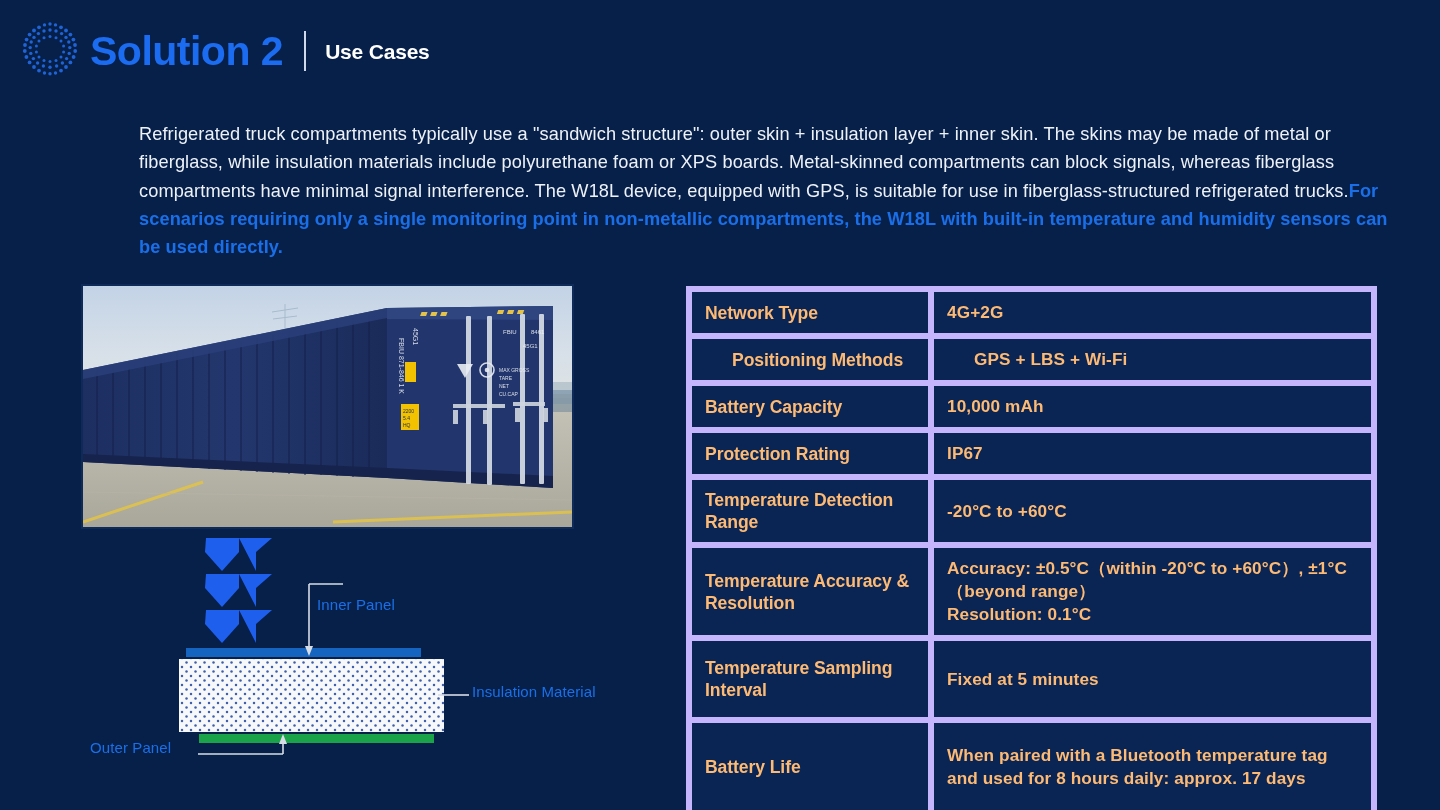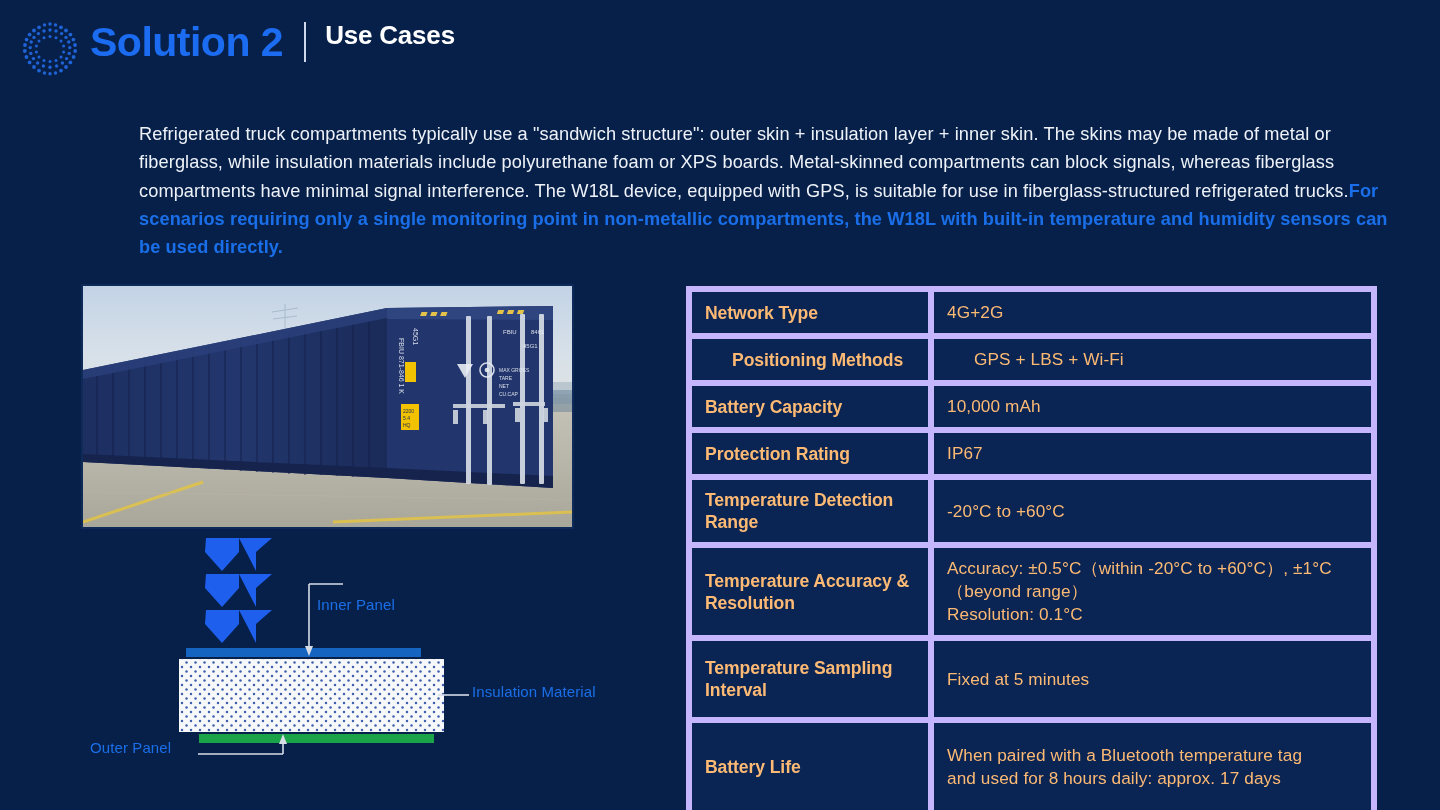--- a/index.html
+++ b/index.html
@@ -36,39 +36,39 @@
     top: 18px;
     width: 62px;
     height: 62px;
   }
   #title-row {
     position: absolute;
     left: 90px;
     top: 22px;
     height: 58px;
     display: flex;
-    align-items: flex-start;
+    align-items: center;
   }
   #solution-title {
     font-size: 41px;
     font-weight: bold;
     color: #1b6cf0;
     letter-spacing: -0.5px;
     line-height: 1;
     white-space: nowrap;
   }
   #title-divider {
     width: 2px;
     height: 40px;
     background: #cfd9ea;
     margin: 0 19px 0 21px;
     flex: none;
   }
   #usecases-title {
-    font-size: 26px;
+    font-size: 21px;
     font-weight: bold;
     color: #ffffff;
     letter-spacing: -0.2px;
     line-height: 1;
     white-space: nowrap;
   }
 
   
   #paragraph {
     position: absolute;
@@ -141,21 +141,21 @@
   #spec-table td.k {
     width: 242px;
     font-size: 17.6px;
     font-weight: bold;
     line-height: 22px;
     letter-spacing: -0.1px;
   }
   #spec-table td.v {
     width: 443px;
     font-size: 17.2px;
-    font-weight: normal;
+    font-weight: bold;
     line-height: 23px;
     letter-spacing: 0.1px;
   }
   #spec-table tr.r0 td { height: 44px; }
   #spec-table tr.r1 td { height: 44px; padding-left: 40px; }
   #spec-table tr.r2 td { height: 44px; }
   #spec-table tr.r3 td { height: 44px; }
   #spec-table tr.r4 td { height: 58px; }
   #spec-table tr.r5 td { height: 76px; }
   #spec-table tr.r6 td { height: 82px; }

